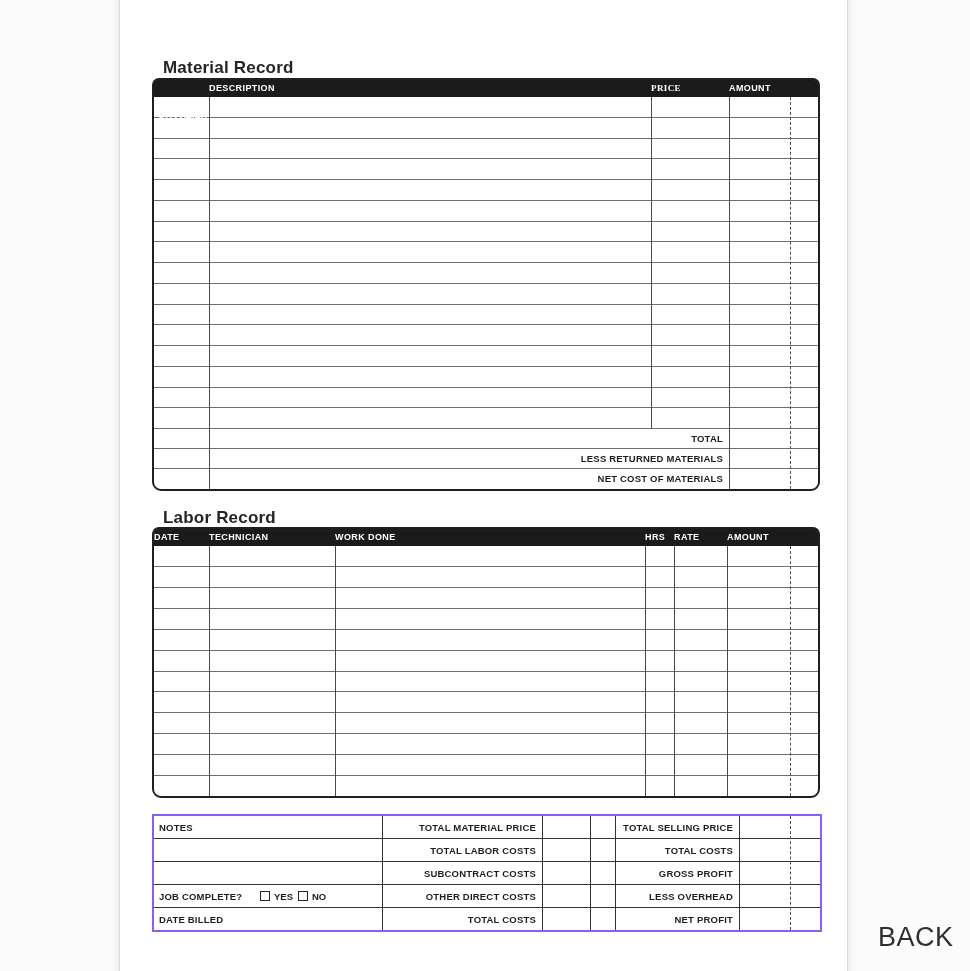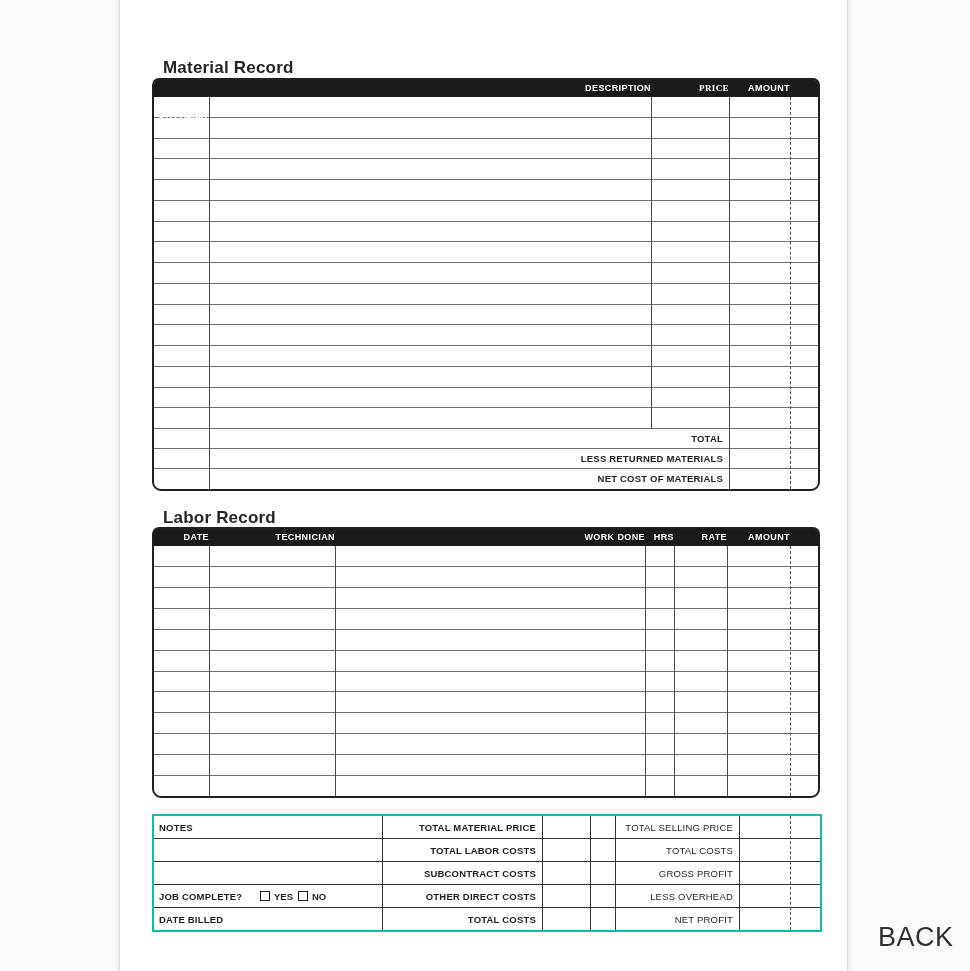--- a/index.html
+++ b/index.html
@@ -30,56 +30,56 @@
     border-radius:7px 7px 9px 9px;
     box-sizing:border-box;
   }
   .thead{
     position:relative;height:17px;background:#1b1b1b;
     border-radius:4px 4px 0 0;
   }
   .th{
     position:absolute;top:0;height:17px;line-height:17px;
     color:#ffffff;font-size:9px;font-weight:bold;letter-spacing:0.4px;
-    text-align:right;white-space:nowrap;
+    text-align:left;white-space:nowrap;
   }
   .rows{display:flex;flex-direction:column;}
   .brow{flex:1;border-bottom:1px solid var(--rowline);}
   .brow:last-child{border-bottom:1px solid var(--rowline);}
   .rows.noendline .brow:last-child{border-bottom:none;}
   .vline{position:absolute;width:1px;background:var(--colline);}
   .vdash{position:absolute;width:0;border-left:1px dashed #4a4a4a;}
   .sumrow{
     height:19px;display:flex;align-items:center;
     border-bottom:1px solid var(--rowline);position:relative;
   }
   .sumrow:last-child{border-bottom:none;}
   .sumlabel{
     position:absolute;left:0;width:569px;text-align:right;
     font-size:9.5px;font-weight:bold;color:var(--label);letter-spacing:0.2px;
   }
   
   .bottombox{
     position:absolute;left:32px;top:822px;width:670px;height:118px;
-    border:2px solid #14b8a6;box-sizing:border-box;
+    border:2px solid #8b5cf6;box-sizing:border-box;
   }
   .bb-rows{display:flex;flex-direction:column;height:100%;}
   .bb-row{flex:1;border-bottom:1px solid #333;position:relative;}
   .bb-row:last-child{border-bottom:none;padding-left:34px;}
   .bb-left{
     position:absolute;left:5px;top:50%;transform:translateY(-50%);
     font-size:9.5px;font-weight:bold;color:var(--label);letter-spacing:0.2px;white-space:nowrap;
   }
   .bb-mid{
     position:absolute;left:228px;width:154px;top:50%;transform:translateY(-50%);
     text-align:right;font-size:9.5px;font-weight:bold;color:var(--label);letter-spacing:0.2px;
   }
   .bb-right{
     position:absolute;left:461px;width:118px;top:50%;transform:translateY(-50%);
-    text-align:right;font-size:9.5px;font-weight:normal;color:var(--label);letter-spacing:0.2px;
+    text-align:right;font-size:9.5px;font-weight:bold;color:var(--label);letter-spacing:0.2px;
   }
   .bb-vline{position:absolute;top:0;bottom:0;width:1px;background:#333;}
   .bb-vdash{position:absolute;top:0;bottom:0;width:0;border-left:1px dashed #4a4a4a;}
   .checkbox{
     position:absolute;top:50%;transform:translateY(-50%);
     width:10px;height:10px;border:1.5px solid #222;background:#fff;box-sizing:border-box;
   }
   .cblabel{
     position:absolute;top:50%;transform:translateY(-50%);
     font-size:9.5px;font-weight:bold;color:var(--label);

